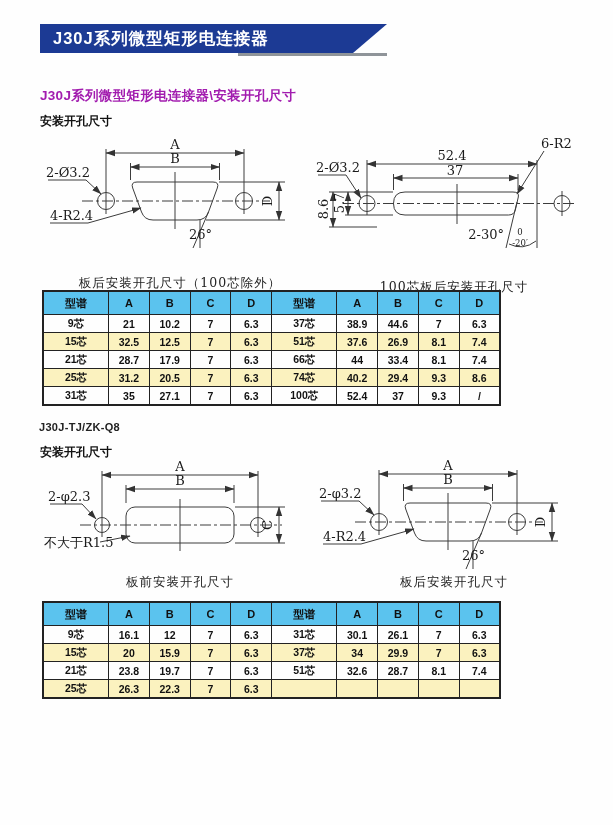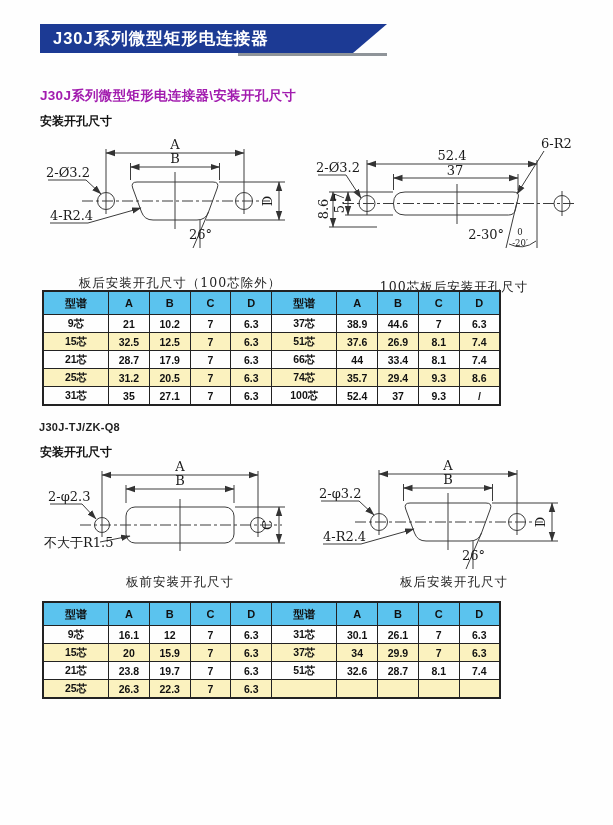--- a/index.html
+++ b/index.html
@@ -172,21 +172,21 @@
           <td>8.1</td>
           <td>7.4</td>
         </tr>
         <tr class="alt">
           <td class="col-model">25芯</td>
           <td>31.2</td>
           <td>20.5</td>
           <td>7</td>
           <td>6.3</td>
           <td class="col-model">74芯</td>
-          <td>35.7</td>
+          <td>40.2</td>
           <td>29.4</td>
           <td>9.3</td>
           <td>8.6</td>
         </tr>
         <tr>
           <td class="col-model">31芯</td>
           <td>35</td>
           <td>27.1</td>
           <td>7</td>
           <td>6.3</td>

